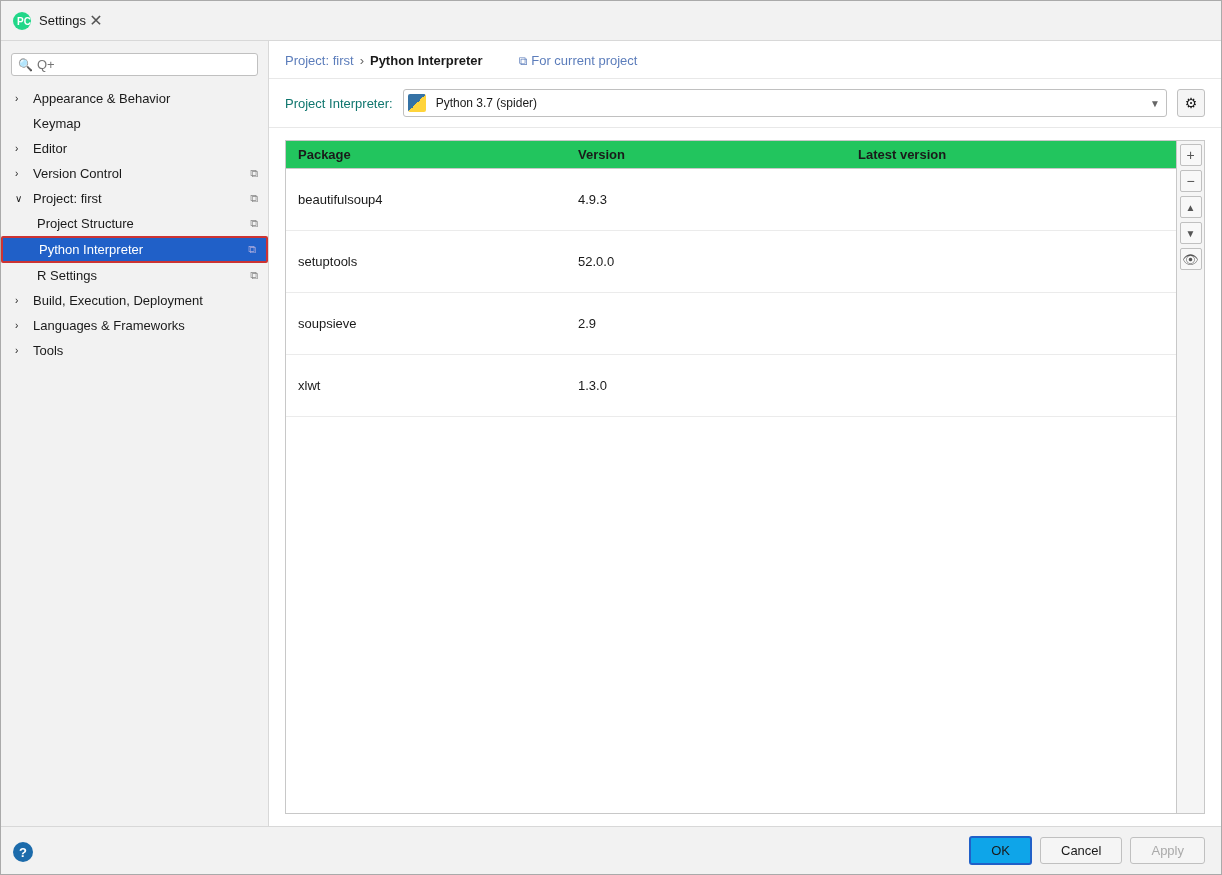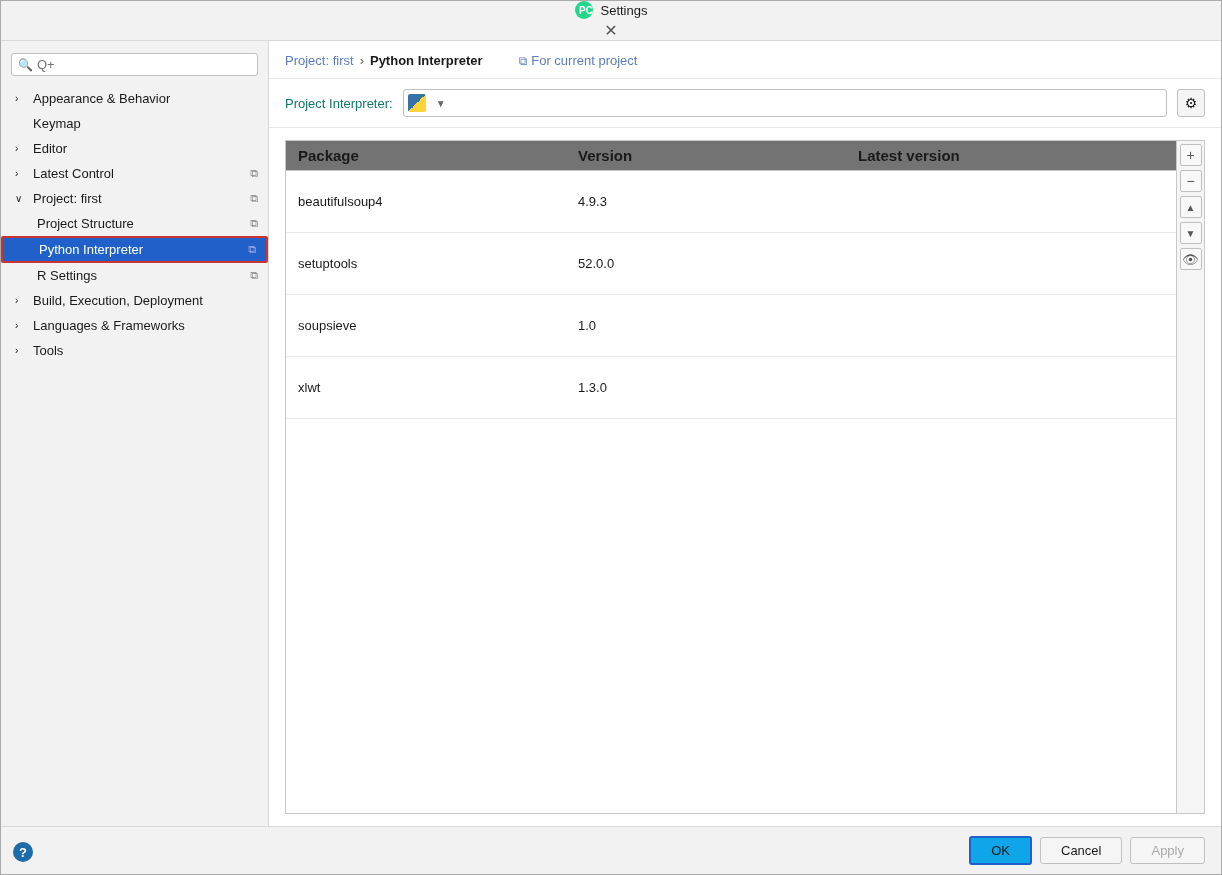--- a/index.html
+++ b/index.html
@@ -18,22 +18,21 @@
       flex-direction: column;
       position: relative;
     }
     .title-bar {
       height: 40px;
       background: #f2f2f2;
       display: flex;
       align-items: center;
       padding: 0 12px;
       border-bottom: 1px solid #d8d8d8;
-      justify-content: space-between;
-      flex-direction: column;
+      justify-content: flex-start;
     }
     .title-bar-left {
       display: flex;
       align-items: center;
       gap: 8px;
     }
     .title-bar-close {
       width: 20px;
       height: 20px;
       display: flex;
@@ -222,26 +221,26 @@
     }
     .package-table-wrap {
       flex: 1;
       overflow-y: auto;
     }
     table {
       width: 100%;
       border-collapse: collapse;
     }
     thead th {
-      background: #737373;
+      background: #22c55e;
       border-bottom: 1px solid #c8c8c8;
       padding: 6px 12px;
       text-align: left;
       font-weight: 600;
-      font-size: 15px;
+      font-size: 13px;
       color: #1a1a1a;
       position: sticky;
       top: 0;
     }
     thead th:first-child {
       width: 280px;
     }
     thead th:nth-child(2) {
       width: 280px;
     }
@@ -363,21 +362,21 @@
       <div class="sidebar-item">
         <span class="chevron"> </span>
         <span>Keymap</span>
       </div>
       <div class="sidebar-item section-header">
         <span class="chevron">›</span>
         <span>Editor</span>
       </div>
       <div class="sidebar-item section-header">
         <span class="chevron">›</span>
-        <span>Latest Control</span>
+        <span>Version Control</span>
         <span class="copy-icon">⧉</span>
       </div>
       <div class="sidebar-item section-header">
         <span class="chevron">∨</span>
         <span>Project: first</span>
         <span class="copy-icon">⧉</span>
       </div>
 
       <div class="sidebar-sub-item">
         <span>Project Structure</span>
@@ -414,20 +413,23 @@
         <span class="breadcrumb-link">
           <span style="font-size:12px;">⧉</span>
           <span>For current project</span>
         </span>
       </div>
 
       <div class="interpreter-row">
         <span class="interpreter-label">Project Interpreter:</span>
         <div class="interpreter-select-wrap">
           <div class="python-icon"></div>
+          <select>
+            <option>Python 3.7 (spider)</option>
+          </select>
           <span class="interpreter-dropdown-arrow">▼</span>
         </div>
         <div class="interpreter-settings-btn">⚙</div>
       </div>
 
       <div class="package-table-area">
         <div class="package-table-wrap">
           <table>
             <thead>
               <tr>
@@ -442,21 +444,21 @@
                   <td>4.9.3</td>
                   <td></td>
                 </tr>
                 <tr>
                   <td>setuptools</td>
                   <td>52.0.0</td>
                   <td></td>
                 </tr>
                 <tr>
                   <td>soupsieve</td>
-                  <td>1.0</td>
+                  <td>2.9</td>
                   <td></td>
                 </tr>
                 <tr>
                   <td>xlwt</td>
                   <td>1.3.0</td>
                   <td></td>
                 </tr>
               </tbody>
           </table>
         </div>

